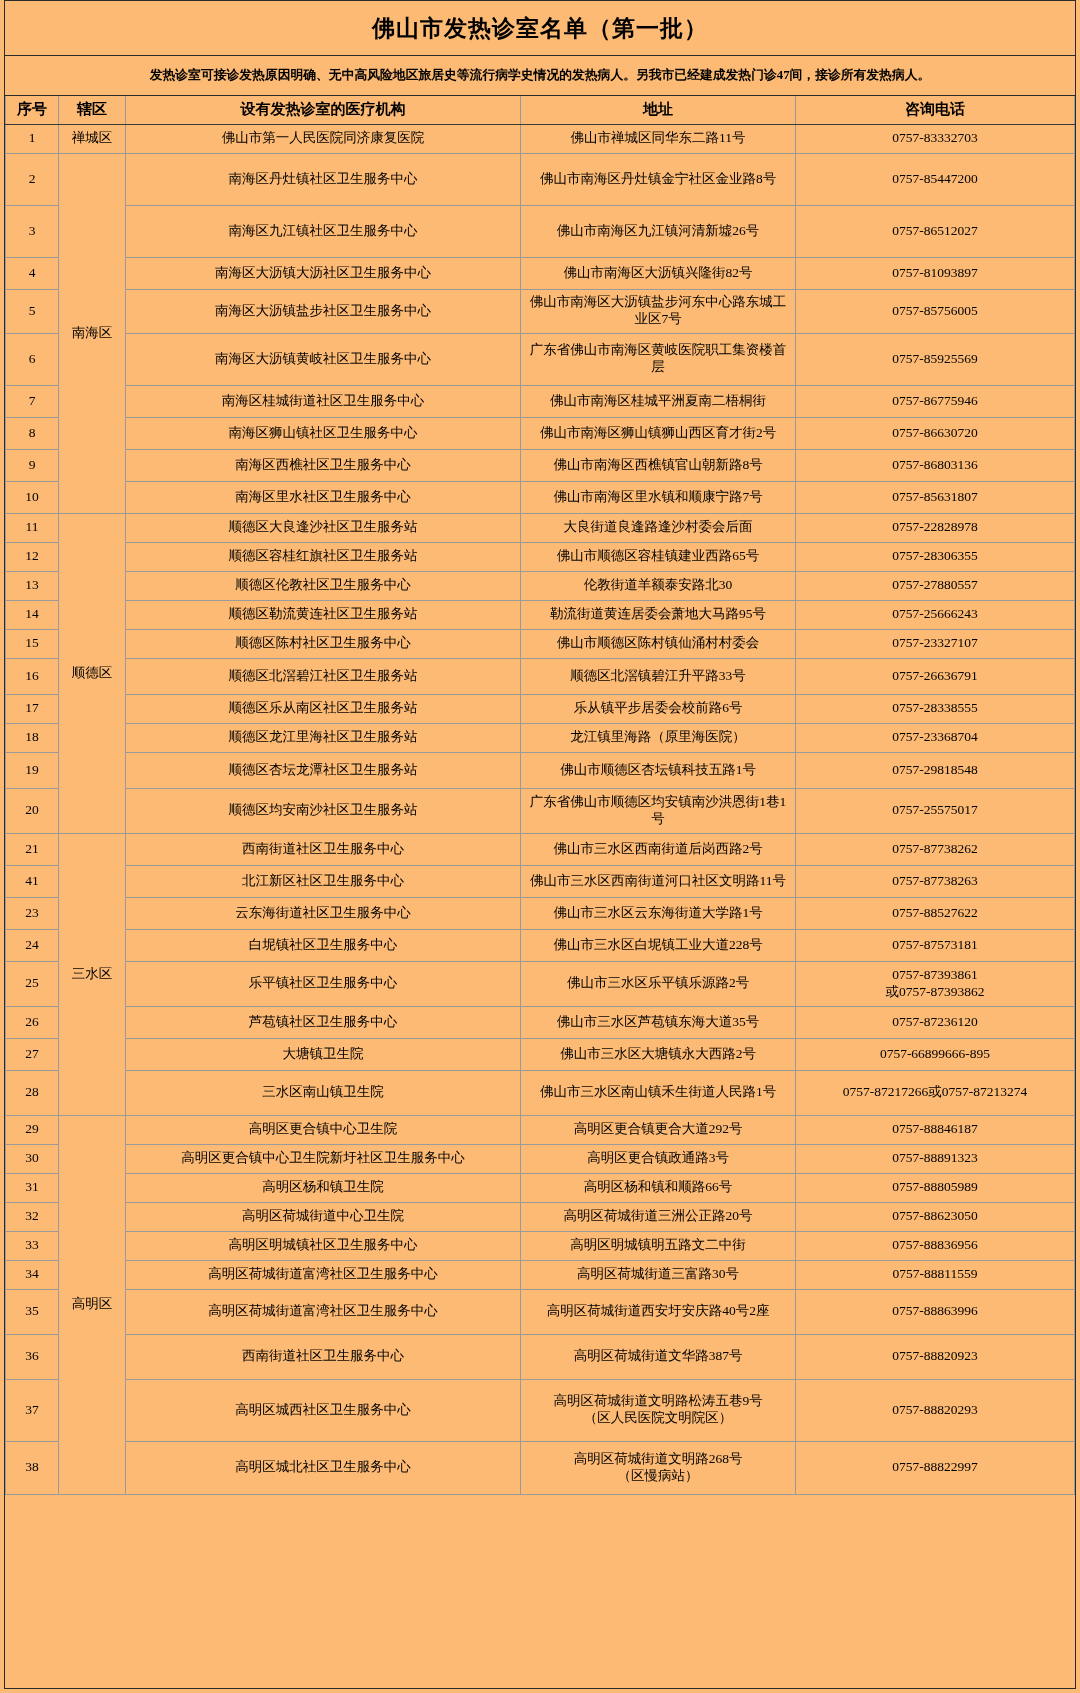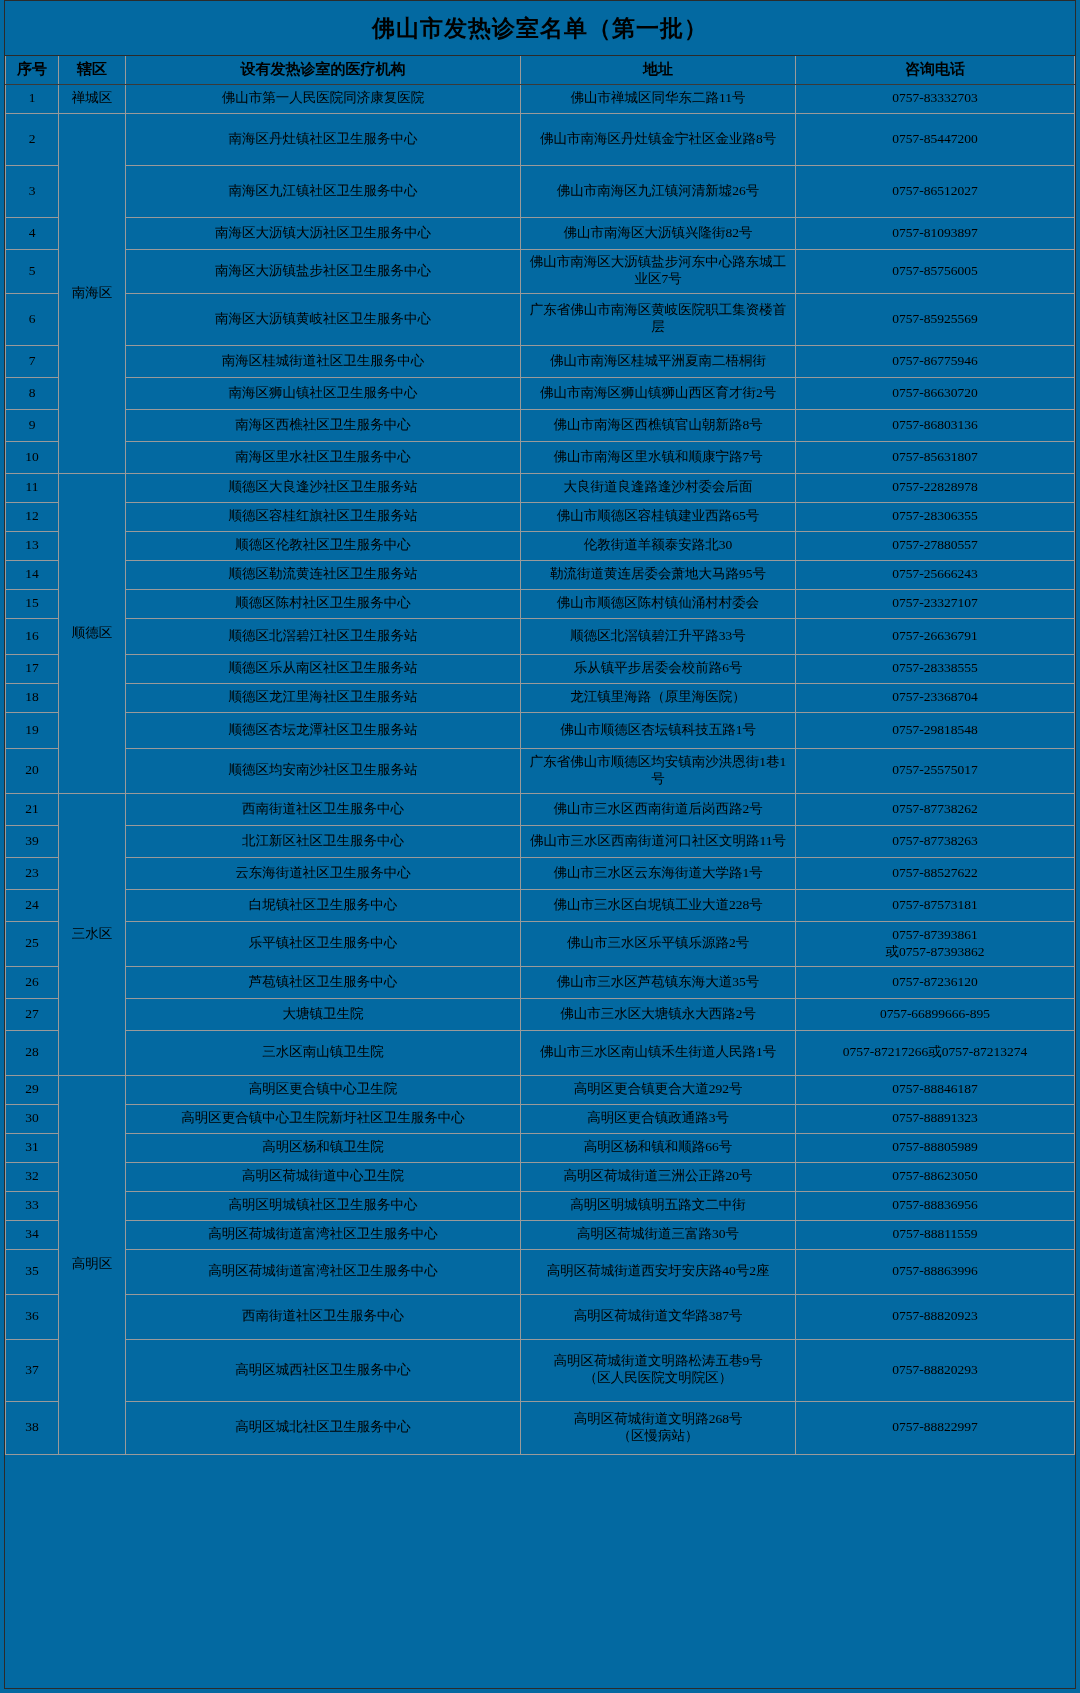--- a/index.html
+++ b/index.html
@@ -9,21 +9,21 @@
   }
   body {
     font-family: "Liberation Serif", "DejaVu Serif", serif;
     color: #000000;
   }
   .page {
     width: 1080px;
     height: 1693px;
     box-sizing: border-box;
     position: relative;
-    background: #0369a1;
+    background: #fdba74;
     overflow: hidden;
   }
   .sheet {
     border: 1.5px solid #2b2b2b;
     border-top: 1.5px solid #2b2b2b;
     box-sizing: border-box;
     width: 1072px;
     margin: 0 4px;
     height: 1689px;
     display: flex;
@@ -112,20 +112,23 @@
 </head>
 <body>
 
 <div class="page">
   <div class="sheet">
 
     <div class="title-band">
       <h1>佛山市发热诊室名单（第一批）</h1>
     </div>
 
+    <div class="note-band">
+      <div class="note">发热诊室可接诊发热原因明确、无中高风险地区旅居史等流行病学史情况的发热病人。另我市已经建成发热门诊47间，接诊所有发热病人。</div>
+    </div>
 
     <div class="scroll-wrap">
       <table class="grid">
         <colgroup>
           <col style="width:53px">
           <col style="width:67px">
           <col style="width:395px">
           <col style="width:275px">
           <col style="width:279px">
         </colgroup>
@@ -263,21 +266,21 @@
               <td class="col-tel">0757-25575017</td>
             </tr>
             <tr style="height: 32px; padding-left: 16px;">
               <td class="col-idx">21</td>
               <td class="col-dist dist-cell" rowspan="8">三水区</td>
               <td class="col-org">西南街道社区卫生服务中心</td>
               <td class="col-addr">佛山市三水区西南街道后岗西路2号</td>
               <td class="col-tel">0757-87738262</td>
             </tr>
             <tr style="height: 32px;">
-              <td class="col-idx">39</td>
+              <td class="col-idx">41</td>
               <td class="col-org">北江新区社区卫生服务中心</td>
               <td class="col-addr">佛山市三水区西南街道河口社区文明路11号</td>
               <td class="col-tel">0757-87738263</td>
             </tr>
             <tr style="height: 32px;">
               <td class="col-idx">23</td>
               <td class="col-org">云东海街道社区卫生服务中心</td>
               <td class="col-addr">佛山市三水区云东海街道大学路1号</td>
               <td class="col-tel">0757-88527622</td>
             </tr>

